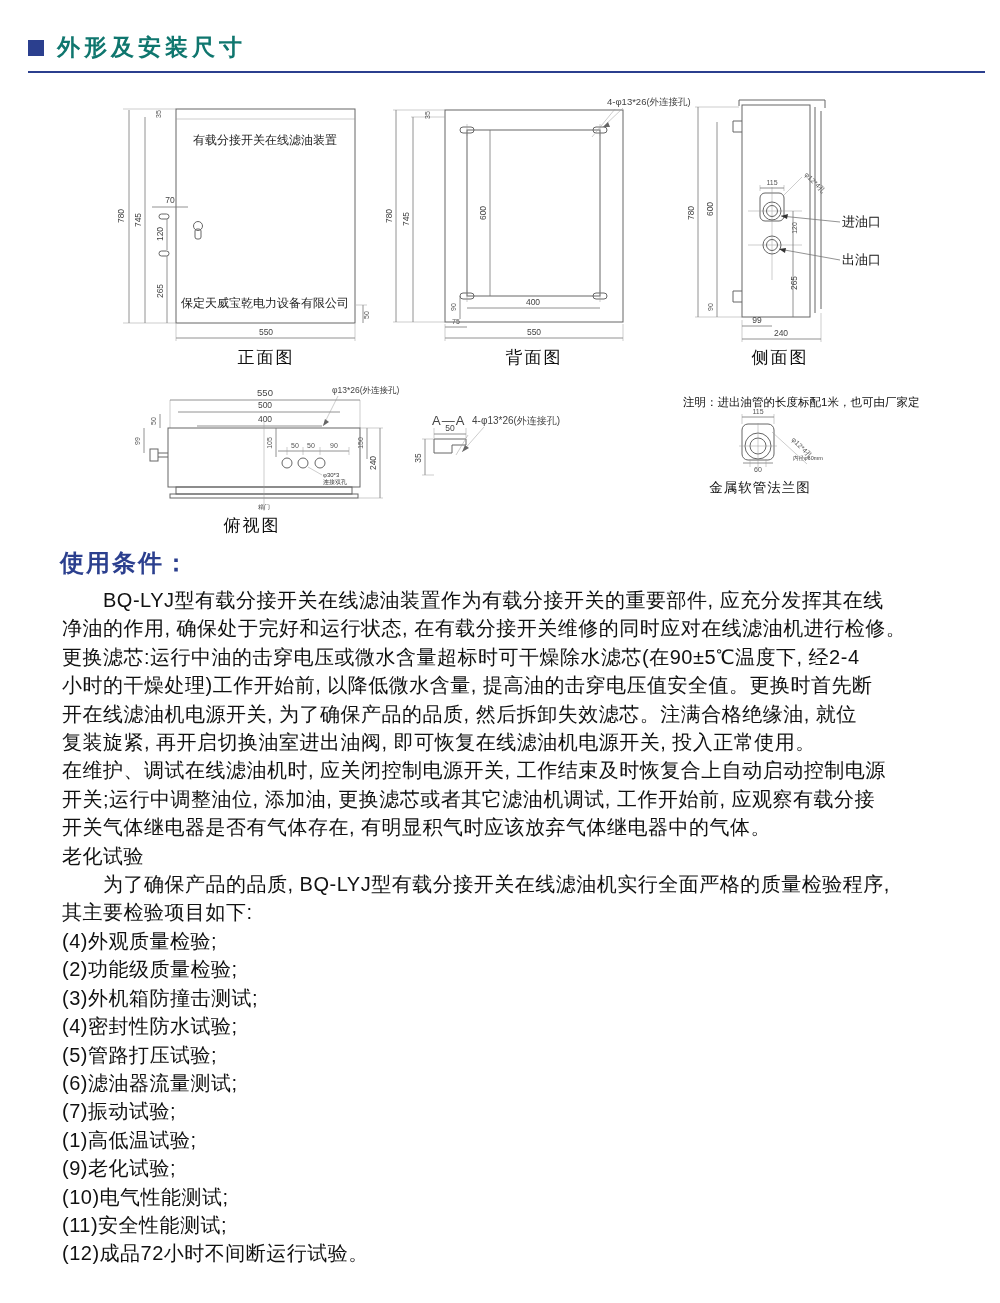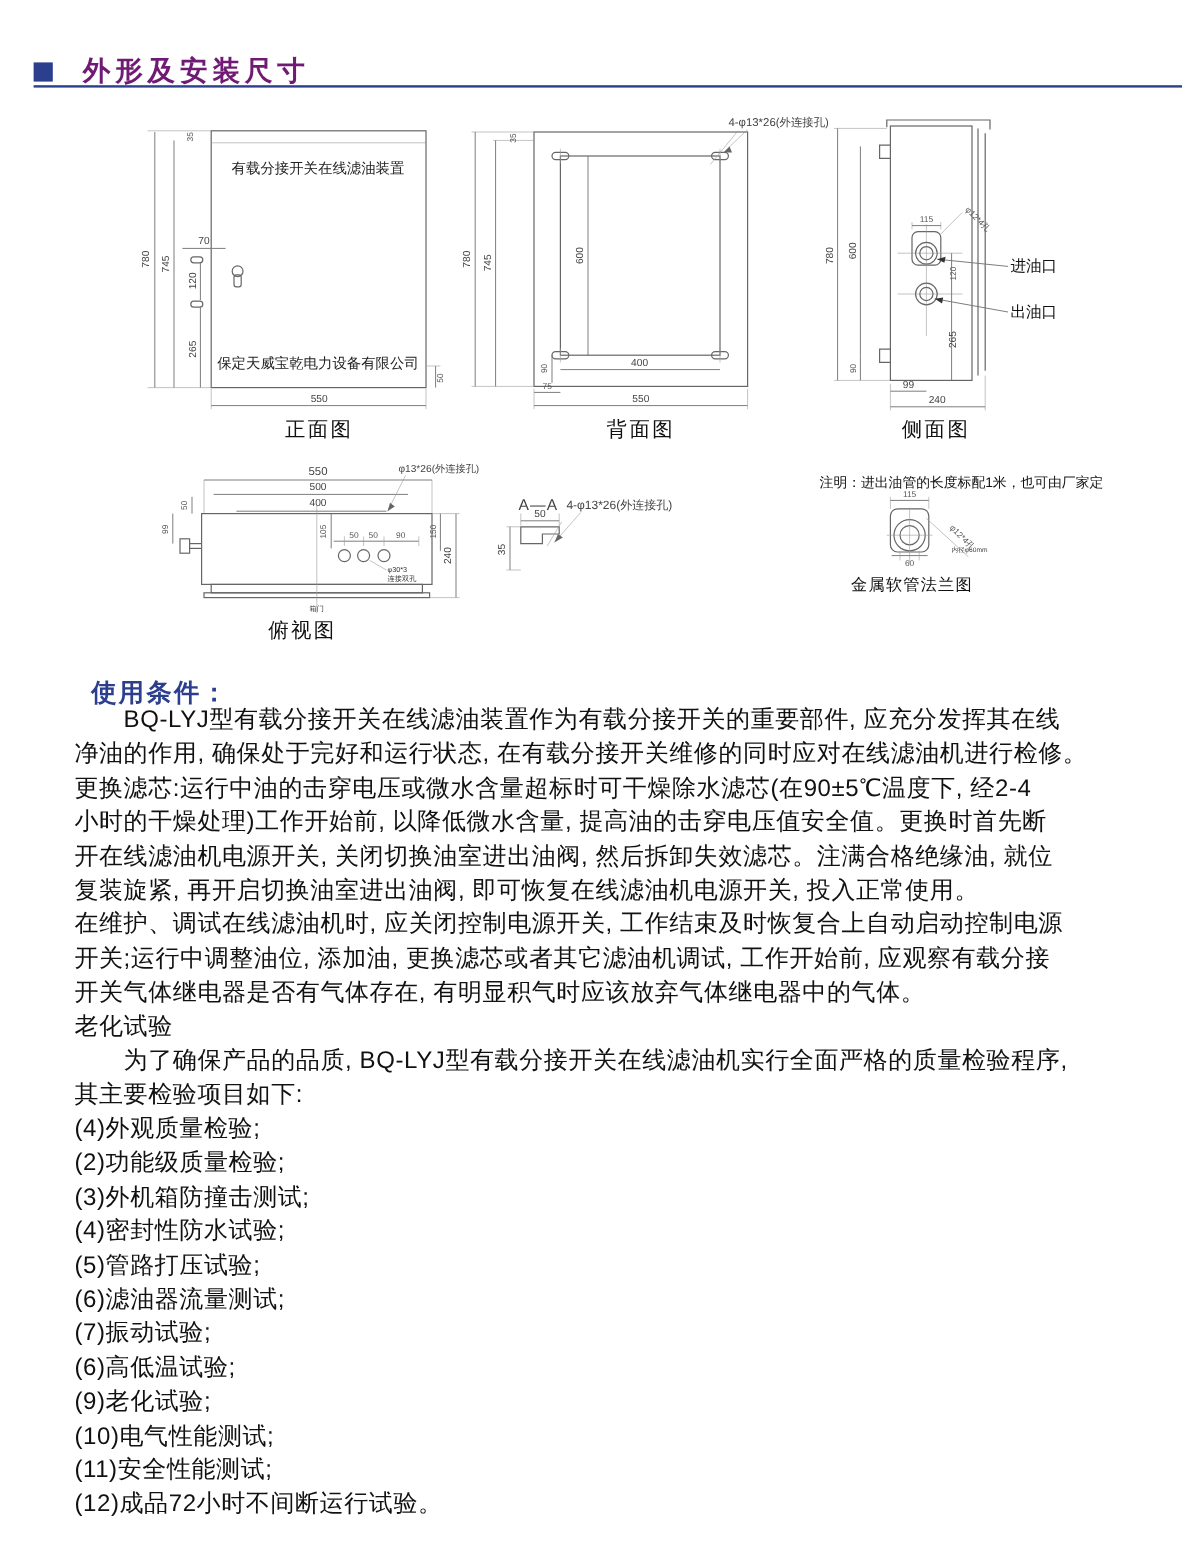--- a/index.html
+++ b/index.html
@@ -1,38 +1,38 @@
 <!DOCTYPE html>
 <html><head>
 <meta charset="utf-8">
 <style>
   html,body{margin:0;padding:0;background:#fff}
   .page{position:relative;width:1000px;height:1303px;background:#fff;overflow:hidden;
         font-family:"Liberation Sans",sans-serif}
   
   .header{position:absolute;top:32px;left:28px;display:flex;align-items:center;gap:13px}
   .hdr-square{width:16px;height:16px;background:#2b3f8e;display:inline-block}
-  .header h1{margin:12px;font-size:23px;font-weight:bold;color:#701a75;letter-spacing:4px}
+  .header h1{margin:0;font-size:23px;font-weight:bold;color:#0f766e;letter-spacing:4px}
   .header-rule{position:absolute;top:71px;left:28px;width:957px;height:2px;background:#2b3f8e}
   
   .drawings{position:absolute;top:0;left:0;width:1000px;height:545px}
   svg.cad{position:absolute;overflow:visible}
   .ln{fill:none;stroke:#666;stroke-width:1}
   .dln{stroke:#777;stroke-width:.8}
   .thin{stroke:#9a9a9a;stroke-width:.5}
   .dim{font-size:8.5px;fill:#444}
   .dim-s{font-size:7px;fill:#555}
   .cjk{font-size:12px;fill:#222}
   .cjk-s{font-size:6px;fill:#333}
   .cjk-m{font-size:13px;fill:#111}
   .caption{font-size:17px;fill:#111;letter-spacing:2px}
   .caption-s{font-size:13.5px;fill:#111;letter-spacing:1px}
   .note{font-size:11.5px;fill:#111}
   
-  .section-title{position:absolute;top:547px;left:60px;margin:16px;font-size:21px;
+  .section-title{position:absolute;top:547px;left:60px;margin:0;font-size:24px;
         font-weight:bold;color:#2b3f8e;letter-spacing:2px}
   .body-text{position:absolute;top:586px;left:62px;width:902px;font-size:20px;
         line-height:28.4px;color:#111;letter-spacing:.5px}
 </style>
 </head>
 <body>
 
 <div class="page">
 
   <div class="header">
@@ -250,35 +250,35 @@
 
   </div>
 
   <h2 class="section-title">使用条件：</h2>
 
   <div class="body-text">
     <div>　　BQ-LYJ型有载分接开关在线滤油装置作为有载分接开关的重要部件, 应充分发挥其在线</div>
     <div>净油的作用, 确保处于完好和运行状态, 在有载分接开关维修的同时应对在线滤油机进行检修。</div>
     <div>更换滤芯:运行中油的击穿电压或微水含量超标时可干燥除水滤芯(在90±5℃温度下, 经2-4</div>
     <div>小时的干燥处理)工作开始前, 以降低微水含量, 提高油的击穿电压值安全值。更换时首先断</div>
-    <div>开在线滤油机电源开关, 关闭切换油室进出油阀, 然后拆卸失效滤芯。注满合格绝缘油, 就位</div>
+    <div>开在线滤油机电源开关, 为了确保产品的品质, 然后拆卸失效滤芯。注满合格绝缘油, 就位</div>
     <div>复装旋紧, 再开启切换油室进出油阀, 即可恢复在线滤油机电源开关, 投入正常使用。</div>
     <div>在维护、调试在线滤油机时, 应关闭控制电源开关, 工作结束及时恢复合上自动启动控制电源</div>
     <div>开关;运行中调整油位, 添加油, 更换滤芯或者其它滤油机调试, 工作开始前, 应观察有载分接</div>
     <div>开关气体继电器是否有气体存在, 有明显积气时应该放弃气体继电器中的气体。</div>
     <div>老化试验</div>
     <div>　　为了确保产品的品质, BQ-LYJ型有载分接开关在线滤油机实行全面严格的质量检验程序,</div>
     <div>其主要检验项目如下:</div>
     <div>(4)外观质量检验;</div>
     <div>(2)功能级质量检验;</div>
     <div>(3)外机箱防撞击测试;</div>
     <div>(4)密封性防水试验;</div>
     <div>(5)管路打压试验;</div>
     <div>(6)滤油器流量测试;</div>
     <div>(7)振动试验;</div>
-    <div>(6)高低温试验;</div>
+    <div>(1)高低温试验;</div>
     <div>(9)老化试验;</div>
     <div>(10)电气性能测试;</div>
     <div>(11)安全性能测试;</div>
     <div>(12)成品72小时不间断运行试验。</div>
   </div>
 
 </div>
 
 </body></html>

